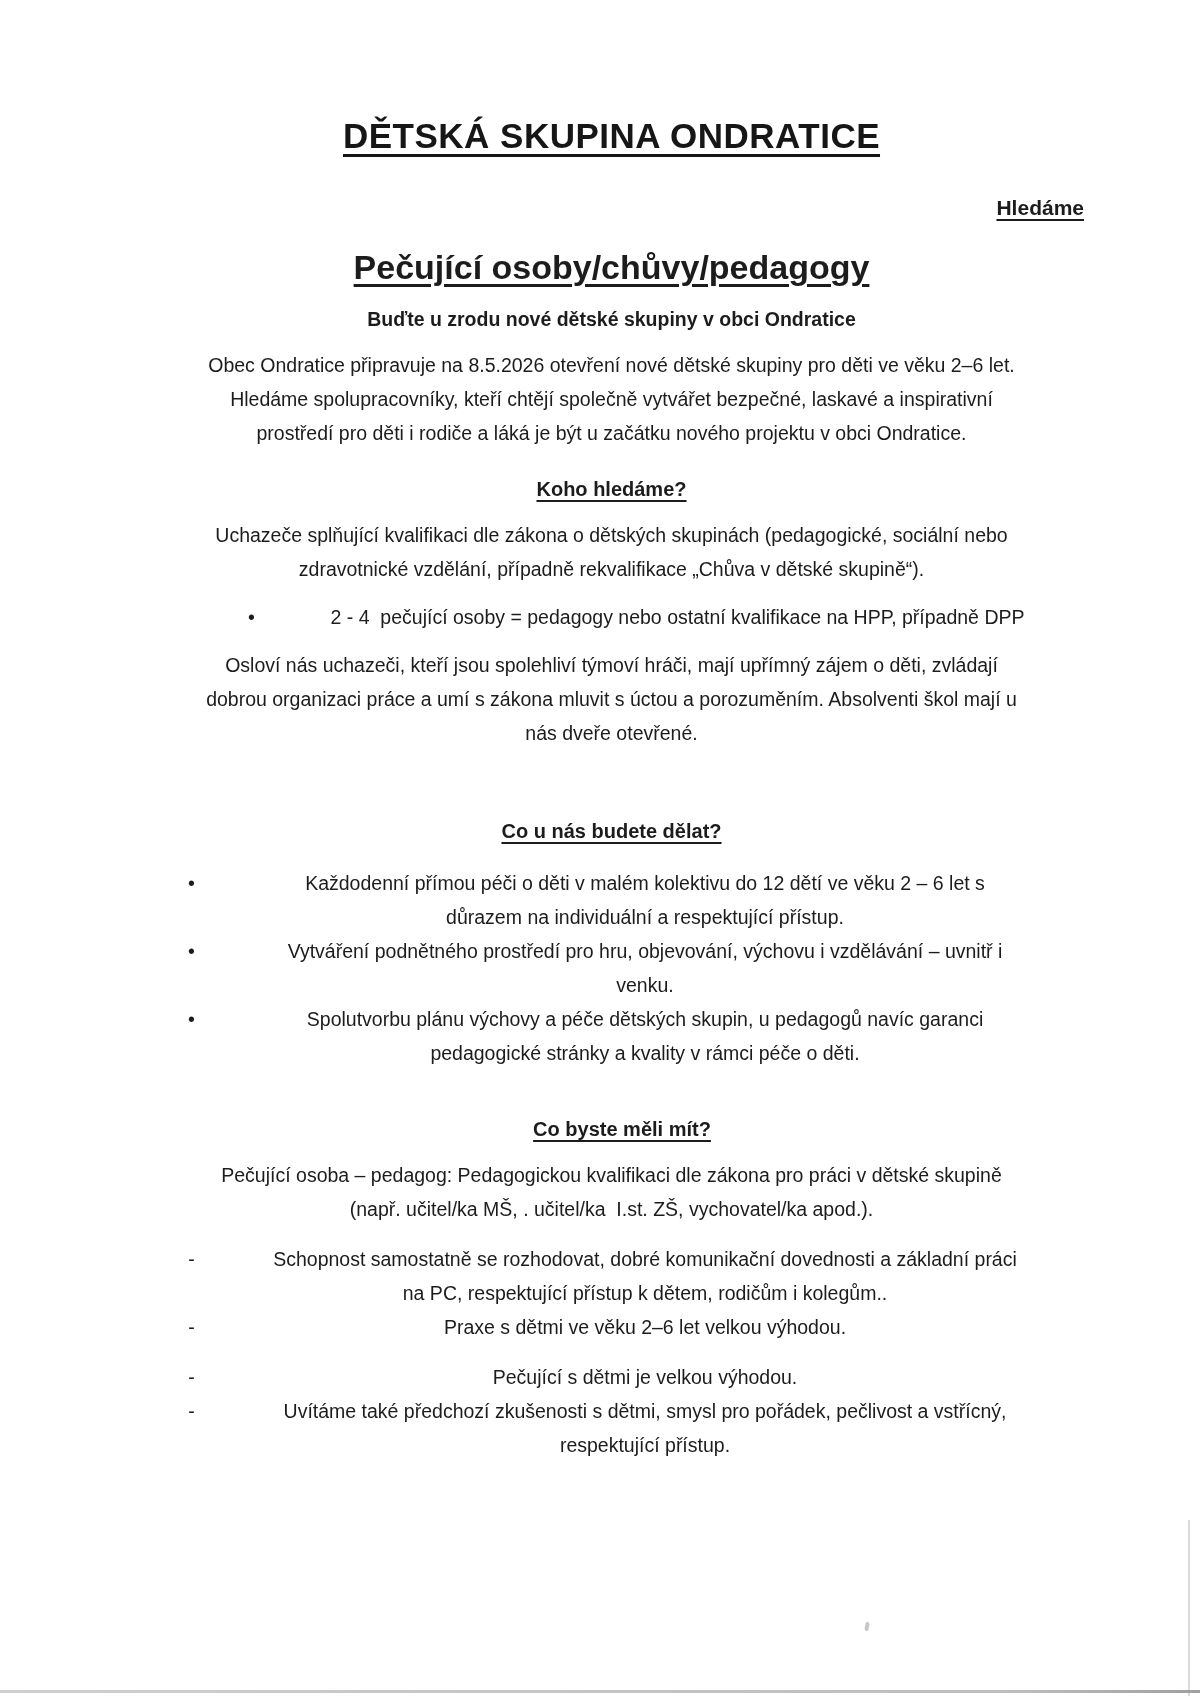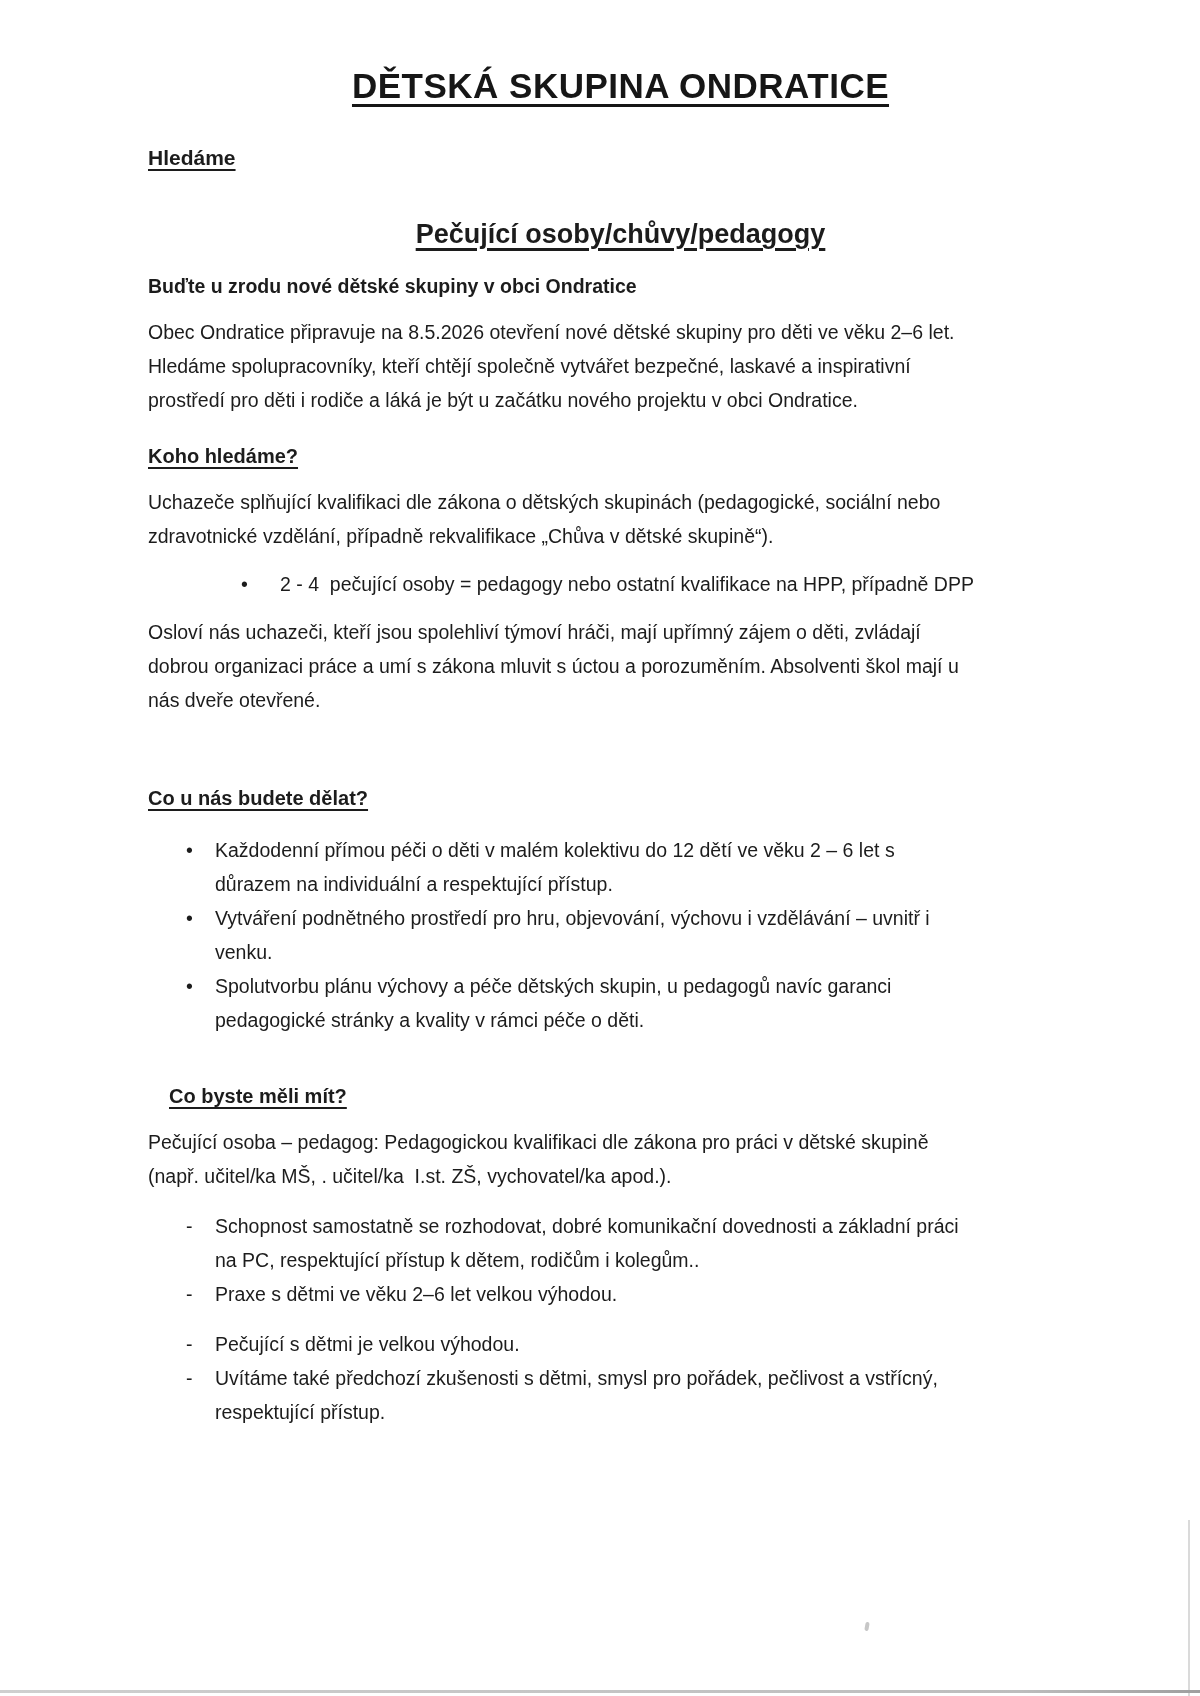--- a/index.html
+++ b/index.html
@@ -12,50 +12,50 @@
     width: 1200px;
     height: 1696px;
     background: #ffffff;
     overflow: hidden;
     font-family: "Liberation Sans", "DejaVu Sans", sans-serif;
     color: #1c1c1c;
   }
   .content {
     position: absolute;
     top: 0;
-    left: 148px;
+    left: 139px;
     width: 945px;
-    padding-top: 64px;
-  }
-  .content * { margin: 0; }
+    padding-top: 114px;
+  }
+  .content * { margin: 0; text-align: center; }
 
   h1.doc-title {
     font-size: 35px;
     line-height: 44px;
     font-weight: 700;
     text-align: center;
     letter-spacing: 0.5px;
     text-decoration: underline;
     text-decoration-thickness: 3px;
     text-underline-offset: 6px;
     color: #161616;
   }
   .subtitle {
     margin-top: 36px;
     font-size: 21px;
     line-height: 28px;
     font-weight: 700;
-    text-align: left;
+    text-align: right;
     text-decoration: underline;
     text-decoration-thickness: 2px;
     text-underline-offset: 4px;
   }
   .headline {
-    margin-top: 43px;
-    font-size: 27px;
+    margin-top: 26px;
+    font-size: 34px;
     line-height: 38px;
     font-weight: 700;
     text-align: center;
     text-decoration: underline;
     text-decoration-thickness: 2.5px;
     text-underline-offset: 5px;
   }
   .lead {
     margin-top: 18px;
     font-size: 19.5px;

